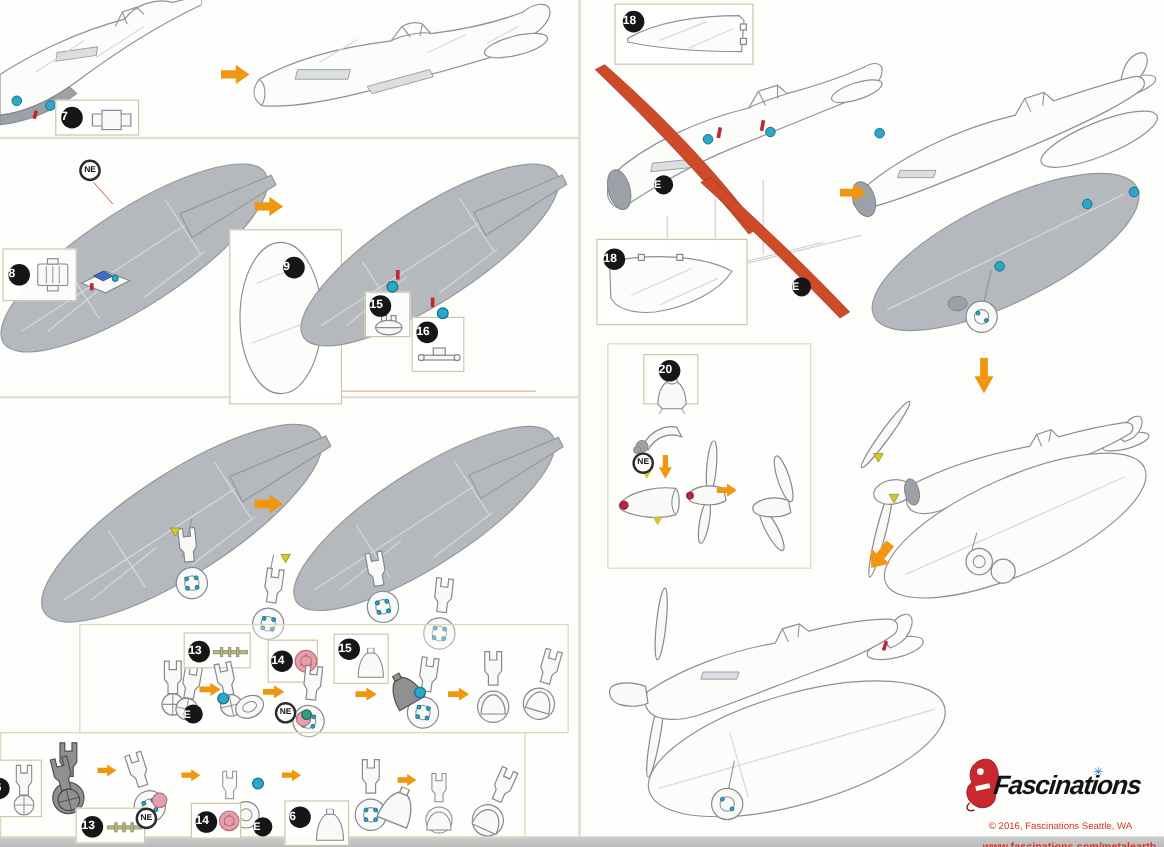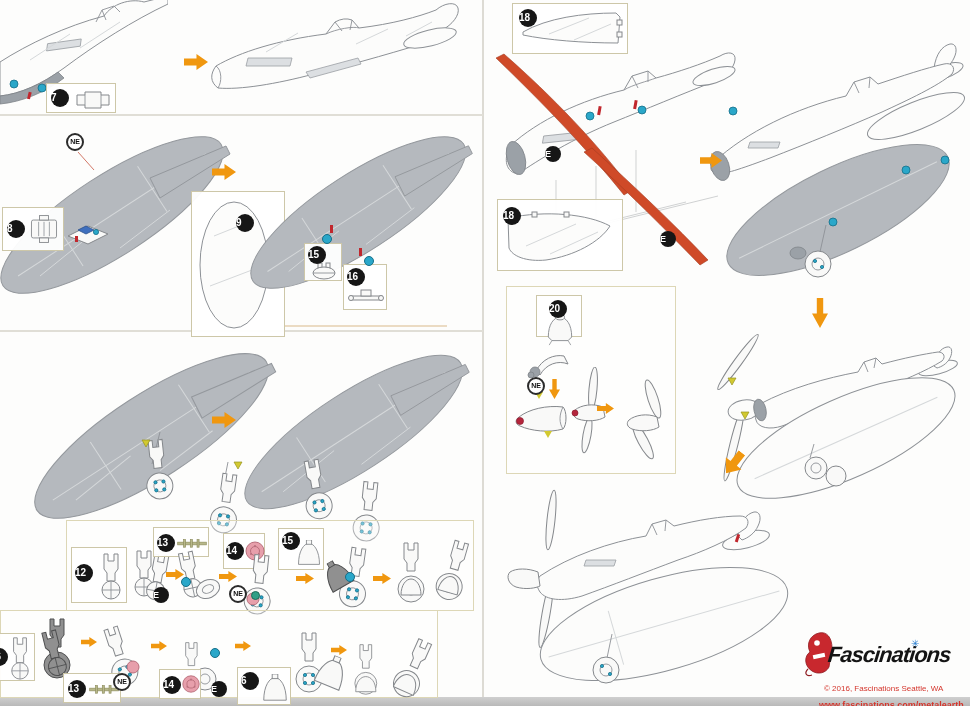--- a/index.html
+++ b/index.html
@@ -234,26 +234,20 @@
     <use href="#s-wing" width="235" height="205"></use>
     <g transform="translate(52,128) rotate(-10 20 30)">
         <use href="#s-gear" width="40" height="64"></use>
       </g>
     <g transform="translate(104,150) rotate(6 20 30)">
         <use href="#s-gear" width="40" height="64"></use>
       </g>
   </svg>
 
   <div class="panel" style="left:66px;top:520px;width:408px;height:91px">
-    <div class="pbox" style="left:4px;top:26px;width:56px;height:56px">
-      <div class="badge" style="left:3px;top:16px">12</div>
-      <svg class="abs" style="left:24px;top:4px" width="30" height="48" viewBox="0 0 30 48">
-          <use href="#s-fork"></use>
-        </svg>
-    </div>
     <svg class="abs" style="left:62px;top:26px" width="44" height="60">
       <g transform="translate(0,2)">
           <use href="#s-fork" width="30" height="48"></use>
         </g>
       <g transform="translate(14,6) rotate(10 15 24)">
           <use href="#s-fork" width="30" height="48"></use>
         </g>
     </svg>
     <div class="badge sm" style="left:86px;top:66px">E</div>
     <div class="arr r" style="left:99px;top:48px;width:18px;height:11px"></div>

